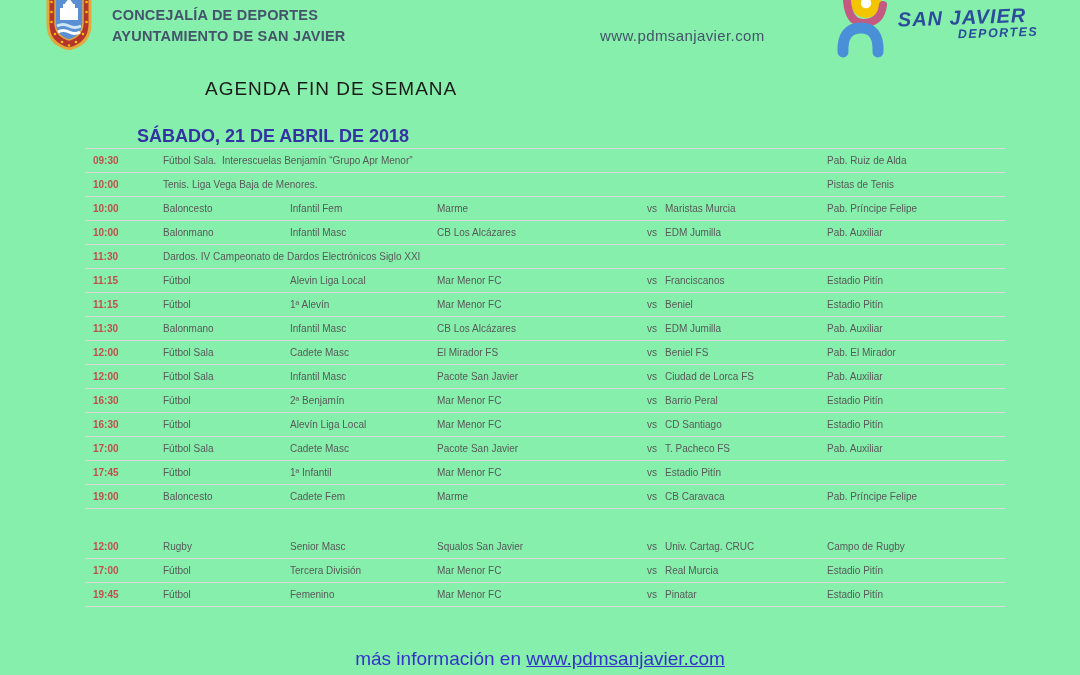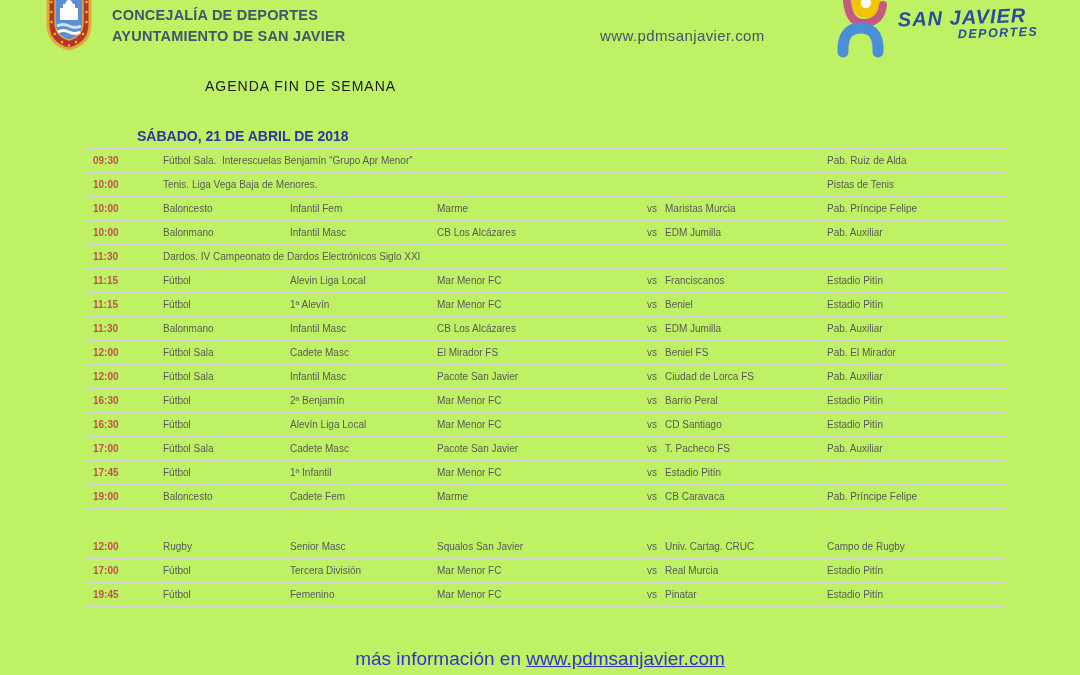--- a/index.html
+++ b/index.html
@@ -1,19 +1,19 @@
 <!DOCTYPE html>
 <html><head>
 <meta charset="utf-8">
 <style>
   html,body{margin:0;padding:0;background:#e9e9e9;}
   .page{
     position:relative;
     width:1080px;height:675px;
-    background:#bef264;
+    background:#86efac;
     font-family:"Liberation Sans", sans-serif;
     overflow:hidden;
     margin:0 auto;
   }
   
   .crest{position:absolute;left:45px;top:-8px;}
   .org-block{
     position:absolute;left:112px;top:5px;
     color:#44546A;font-size:14.5px;font-weight:700;line-height:21px;
     letter-spacing:.2px;
@@ -27,28 +27,28 @@
   .sj-text{
     position:absolute;left:66px;top:12px;width:140px;
     color:#2b4c9b;font-style:italic;font-weight:700;
     transform:rotate(-2deg);
   }
   .sj-text .l1{font-size:20px;letter-spacing:1px;white-space:nowrap;}
   .sj-text .l2{font-size:12.5px;text-align:right;letter-spacing:1.5px;margin-top:-2px;}
   
   .doc-title{
     position:absolute;left:205px;top:78px;
-    color:#1a1a1a;font-size:14px;letter-spacing:1px;
+    color:#1a1a1a;font-size:19px;letter-spacing:1px;
   }
   
   .agenda{position:absolute;left:85px;top:126px;width:920px;}
   .agenda-section{margin:0;}
   .agenda-section + .agenda-section{margin-top:26px;}
   .section-heading{
-    color:#3333A3;font-weight:700;font-size:14px;
+    color:#3333A3;font-weight:700;font-size:18px;
     padding-left:52px;height:22px;line-height:20px;
   }
   .row{
     display:grid;
     grid-template-columns:70px 127px 147px 190px 38px 162px 178px;
     height:23px;line-height:23px;
     border-bottom:1px solid #D9D9D9;
     font-size:10px;color:#595959;
   }
   .section-heading + .row{border-top:1px solid #D9D9D9;}

